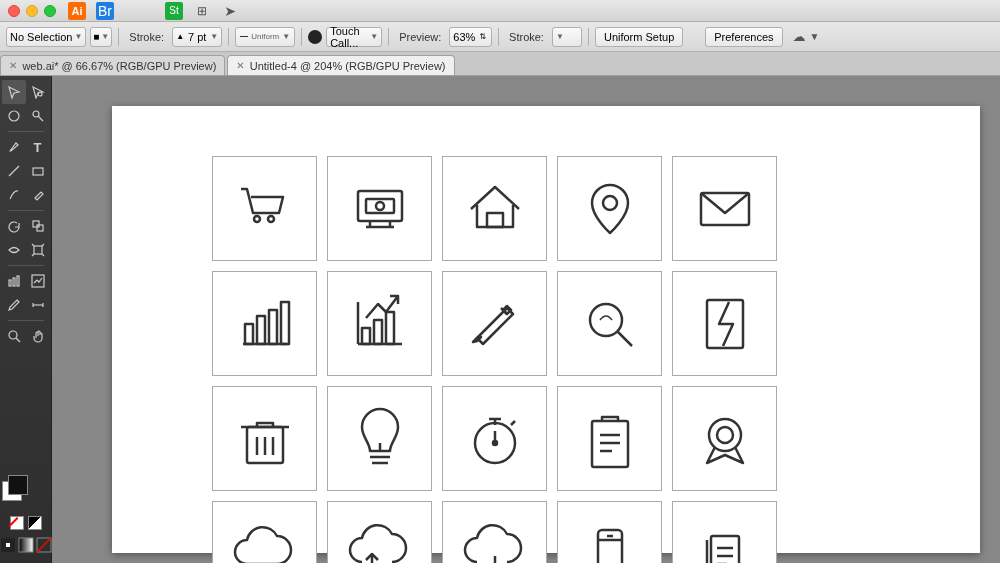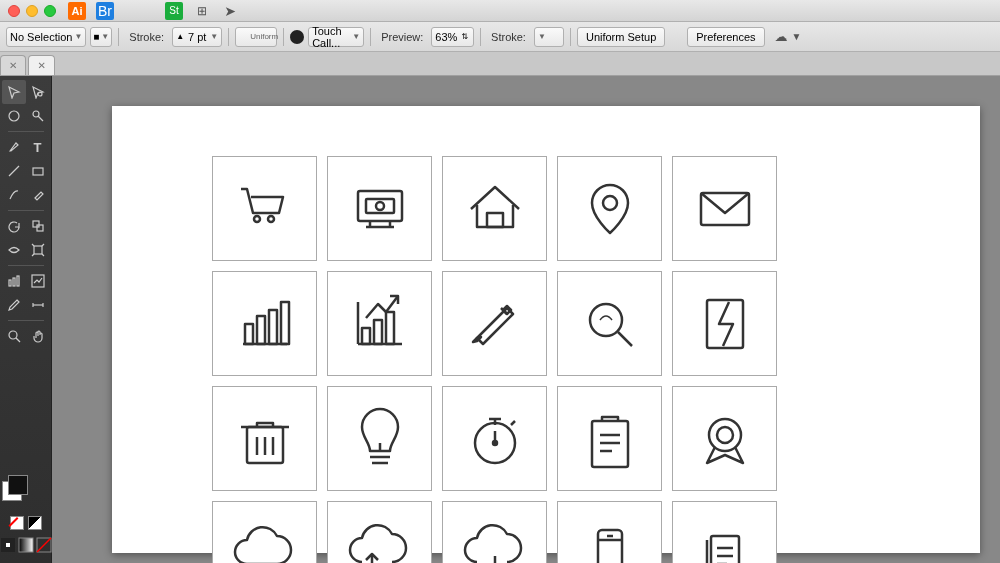--- a/index.html
+++ b/index.html
@@ -52,21 +52,21 @@
       border: 1px solid #b0b0b0;
       border-radius: 3px;
       font-size: 11px;
       padding: 0 3px;
       display: flex;
       align-items: center;
       gap: 2px;
     }
     .toolbar-select .arrow { font-size: 8px; color: #666; }
     .toolbar-sep { width: 1px; height: 18px; background: #b0b0b0; margin: 0 2px; }
-    .stroke-line { width: 42px; height: 20px; background: linear-gradient(to bottom,#fafafa,#e8e8e8); border: 1px solid #b0b0b0; border-radius: 3px; display: flex; align-items: center; padding: 0 4px; gap: 10px; }
+    .stroke-line { width: 60px; height: 20px; background: linear-gradient(to bottom,#fafafa,#e8e8e8); border: 1px solid #b0b0b0; border-radius: 3px; display: flex; align-items: center; padding: 0 4px; gap: 3px; }
     .stroke-preview { flex: 1; height: 1.5px; background: #333; }
     .color-dot { width: 14px; height: 14px; border-radius: 50%; background: #222; }
     .doc-btn {
       height: 20px;
       background: linear-gradient(to bottom, #fafafa, #e8e8e8);
       border: 1px solid #b0b0b0;
       border-radius: 3px;
       font-size: 11px;
       padding: 0 8px;
       display: flex;
@@ -269,23 +269,25 @@
   <div class="toolbar-sep"></div>
   <div class="doc-btn">Uniform Setup</div>
   <div class="doc-btn" style="margin-left:18px;">Preferences</div>
   <span class="cloud-icon-tb">☁</span>
   <span style="font-size:10px;color:#555;">▼</span>
 </div>
 
 <div id="tabs">
   <div class="tab">
     <span class="tab-close">✕</span>
+    <span>web.ai* @ 66.67% (RGB/GPU Preview)</span>
   </div>
   <div class="tab active">
     <span class="tab-close">✕</span>
+    <span>Untitled-4 @ 204% (RGB/GPU Preview)</span>
   </div>
 </div>
 
 <div id="main">
 
   <div id="sidebar">
     <div class="tool-row">
       <div class="tool-btn active" title="Selection Tool">
         <svg width="14" height="14" viewBox="0 0 14 14" fill="none" stroke="#ccc" stroke-width="1.2">
             <path d="M2 2l10 5-5 1-2 5z"></path>

